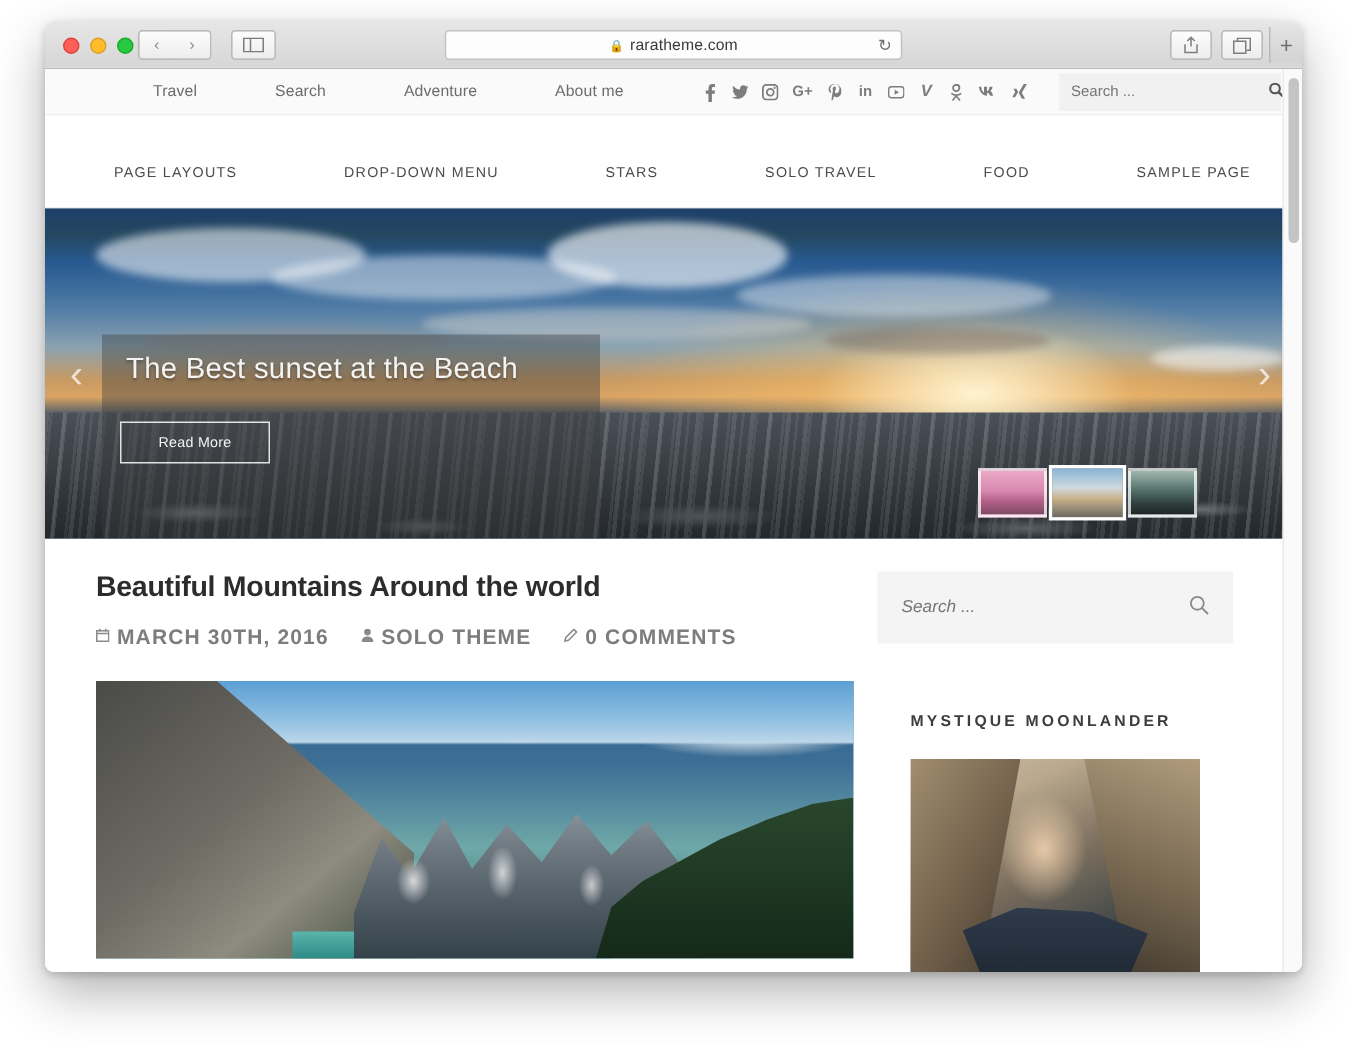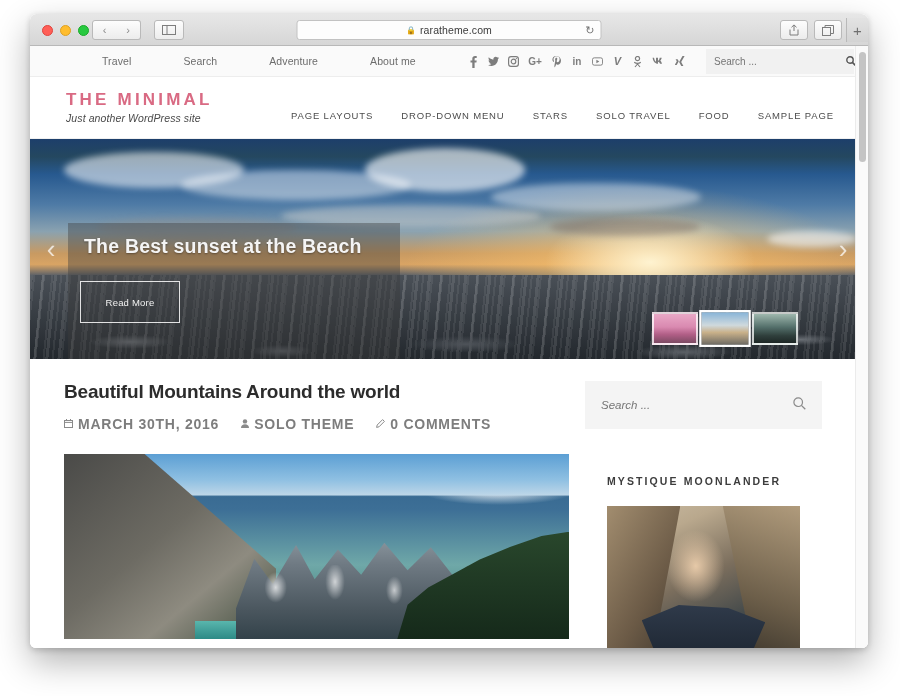--- a/index.html
+++ b/index.html
@@ -189,26 +189,26 @@
     background: linear-gradient(to bottom, #262b31, #1b2026);
     clip-path: polygon(0% 100%, 6% 62%, 16% 70%, 28% 48%, 40% 58%, 52% 40%, 66% 52%, 80% 36%, 92% 48%, 100% 34%, 100% 100%);
     opacity: .92;
   }
   #hero-caption-box {
     position: absolute; left: 38px; top: 38%; width: 332px; height: 62%;
     background: rgba(60,60,60,.40);
   }
   #hero-title {
     position: absolute; left: 54px; top: 96px;
-    font-size: 19.5px; color: #f4f4f4; font-weight: 700;
+    font-size: 19.5px; color: #f4f4f4; font-weight: 400;
     letter-spacing: .2px; text-shadow: 0 1px 2px rgba(0,0,0,.35);
   }
   #hero-readmore {
     position: absolute; left: 50px; top: 142px;
-    width: 100px; height: 42px;
+    width: 100px; height: 28px;
     border: 1px solid rgba(255,255,255,.85);
     color: #f2f2f2; font-size: 9.5px;
     display: flex; align-items: center; justify-content: center;
     background: transparent; letter-spacing: .2px;
     font-family: "Liberation Sans", sans-serif;
   }
   .slider-arrow {
     position: absolute; top: 50%; transform: translateY(-50%);
     font-size: 26px; color: rgba(255,255,255,.72);
     width: 26px; height: 40px;
@@ -439,24 +439,20 @@
         <span id="top-search-icon">
           <svg width="10" height="10" viewBox="0 0 10 10">
               <circle cx="4" cy="4" r="3.2" fill="none" stroke="#555" stroke-width="1.4"></circle>
               <line x1="6.4" y1="6.4" x2="9.4" y2="9.4" stroke="#555" stroke-width="1.6"></line>
             </svg>
         </span>
       </div>
     </div>
 
     <header id="masthead">
-      <div id="site-branding">
-        <div id="site-title">THE MINIMAL</div>
-        <div id="site-tagline">Just another WordPress site</div>
-      </div>
       <nav id="main-nav">
         <a href="#">PAGE LAYOUTS</a>
         <a href="#">DROP-DOWN MENU</a>
         <a href="#">STARS</a>
         <a href="#">SOLO TRAVEL</a>
         <a href="#">FOOD</a>
         <a href="#">SAMPLE PAGE</a>
       </nav>
     </header>
 

